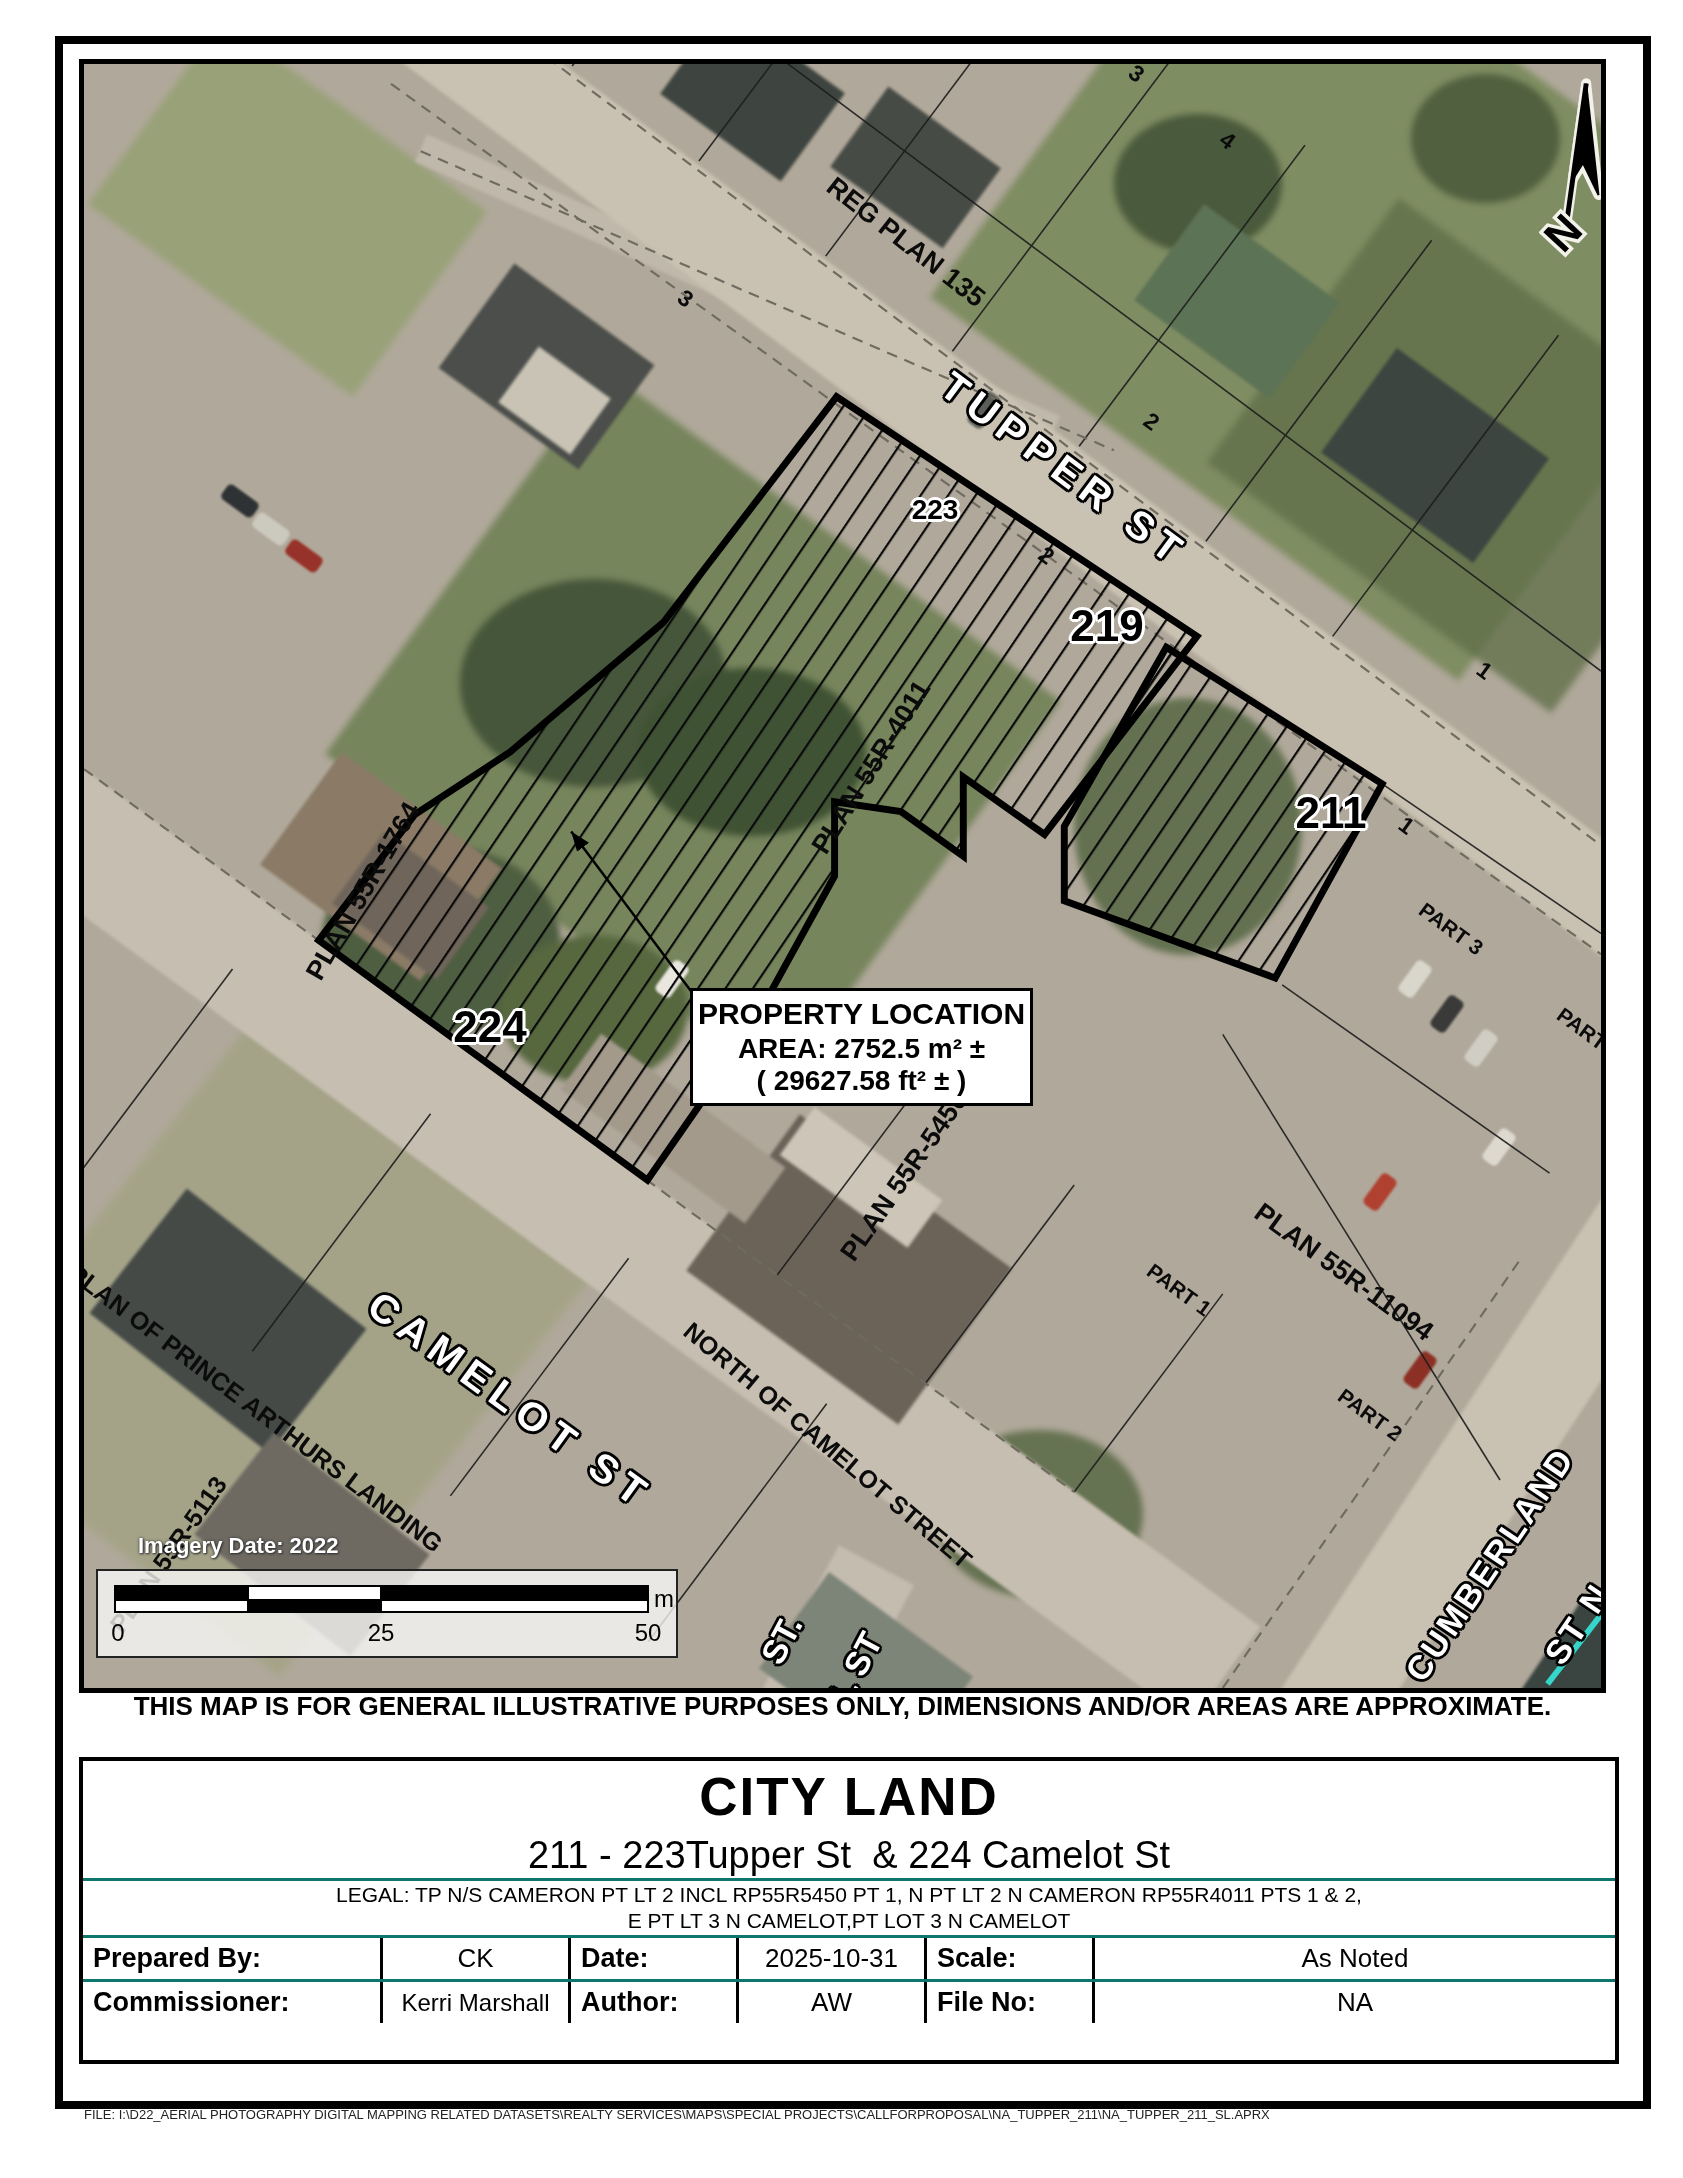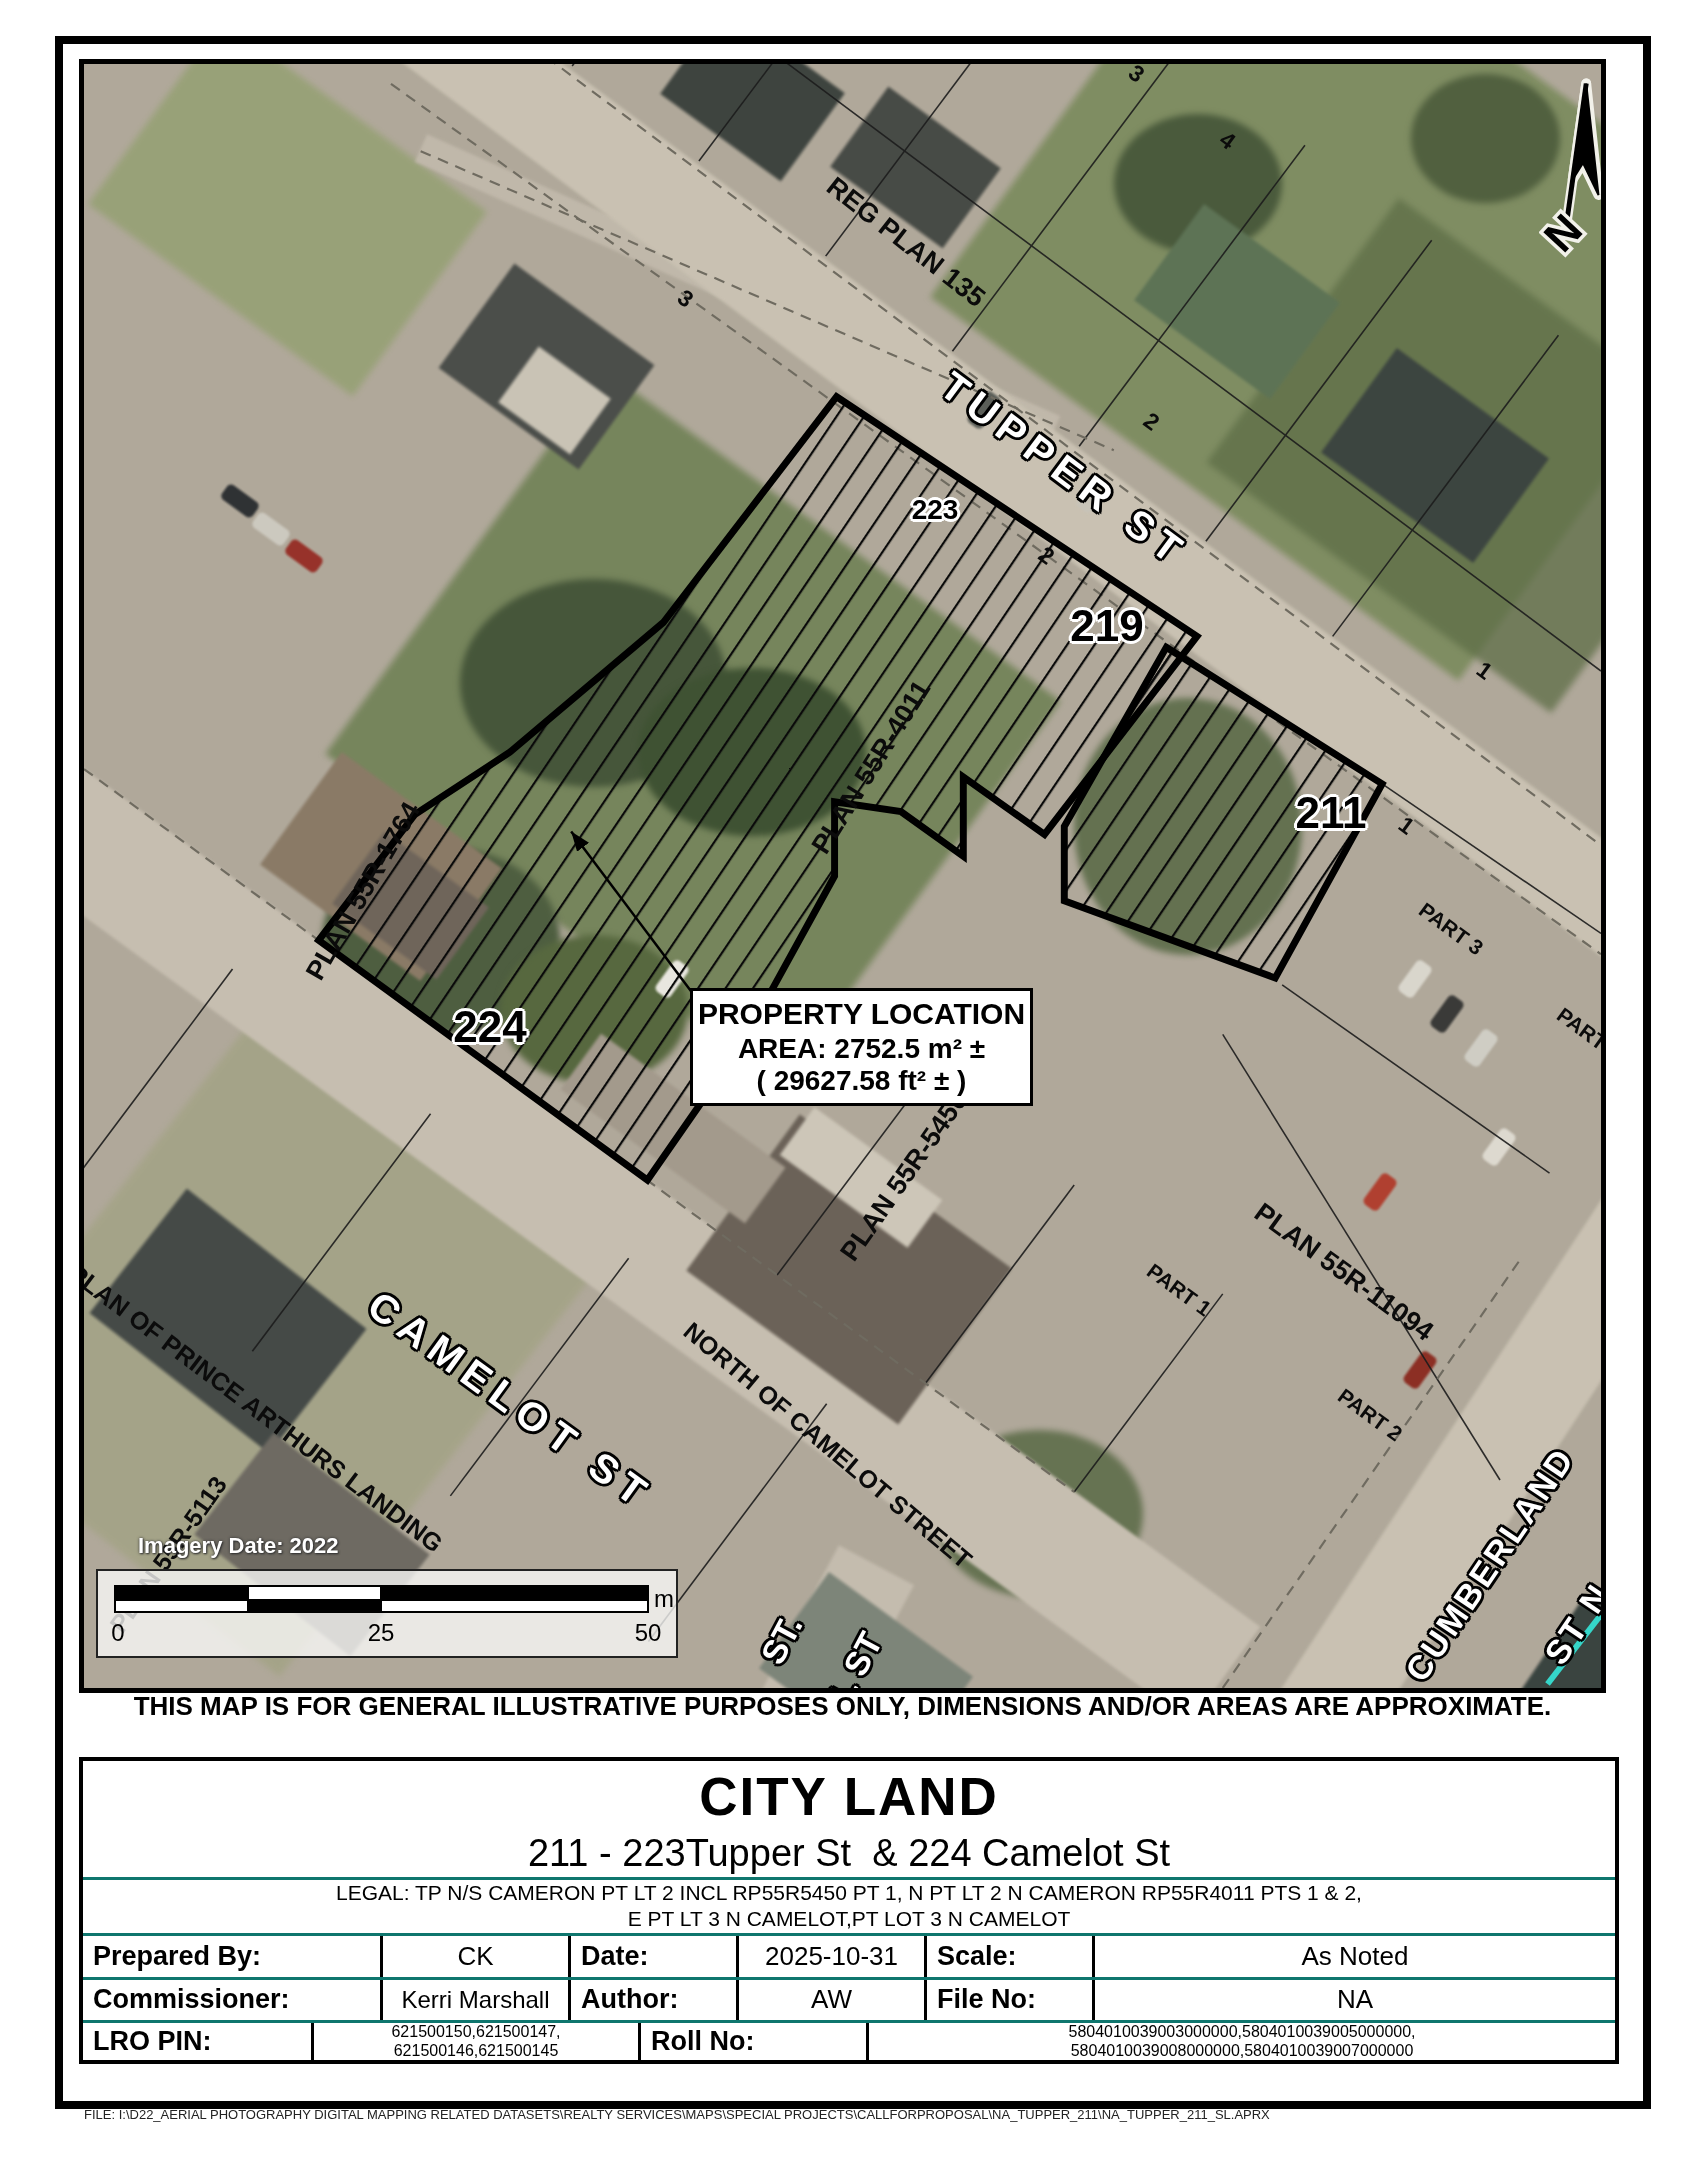--- a/index.html
+++ b/index.html
@@ -279,29 +279,17 @@
       <div class="tb-cell">As Noted</div>
     </div>
     <div class="tb-row tb-grid g6">
       <div class="tb-cell tb-lab">Commissioner:</div>
       <div class="tb-cell" style="font-size:24px;">Kerri Marshall</div>
       <div class="tb-cell tb-lab">Author:</div>
       <div class="tb-cell">AW</div>
       <div class="tb-cell tb-lab">File No:</div>
       <div class="tb-cell">NA</div>
     </div>
-    <div class="tb-row tb-grid g4" style="flex:1;height:auto;">
-      <div class="tb-cell tb-lab">LRO PIN:</div>
-      <div class="tb-cell tb-small">
-        <div>621500150,621500147,</div>
-        <div>621500146,621500145</div>
-      </div>
-      <div class="tb-cell tb-lab">Roll No:</div>
-      <div class="tb-cell tb-small">
-        <div>5804010039003000000,5804010039005000000,</div>
-        <div>5804010039008000000,5804010039007000000</div>
-      </div>
-    </div>
   </div>
 </div>
 
 <div class="abs" id="file-path">FILE: I:\D22_AERIAL PHOTOGRAPHY DIGITAL MAPPING RELATED DATASETS\REALTY SERVICES\MAPS\SPECIAL PROJECTS\CALLFORPROPOSAL\NA_TUPPER_211\NA_TUPPER_211_SL.APRX</div>
 
 
 </body></html>

